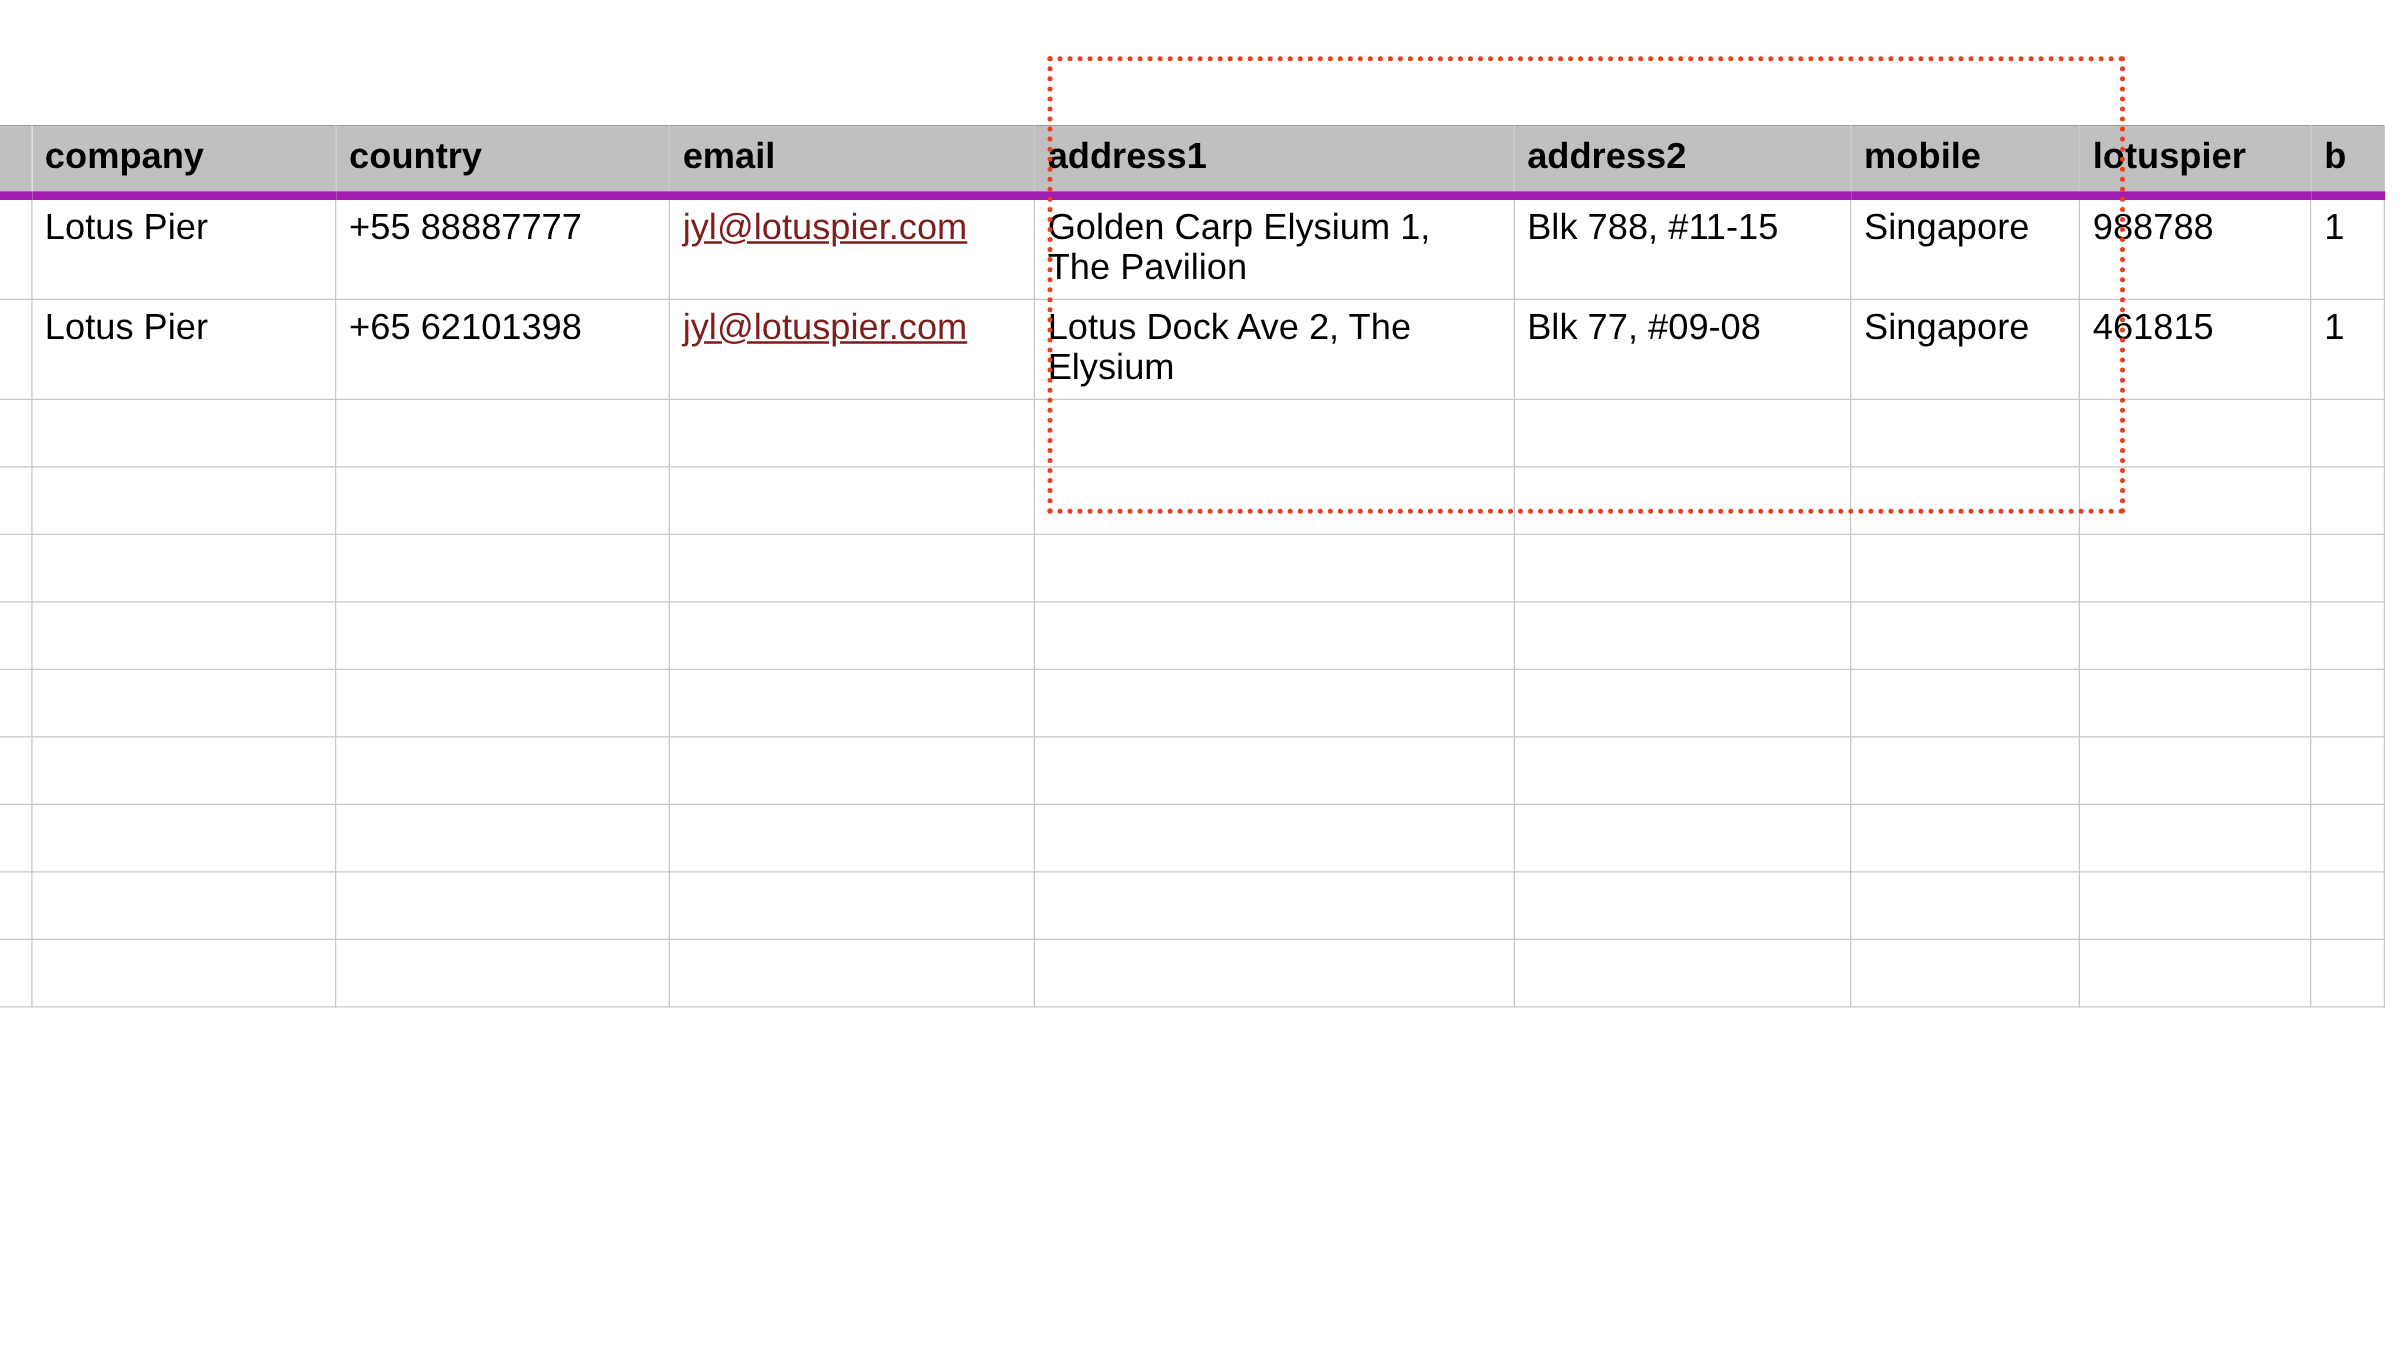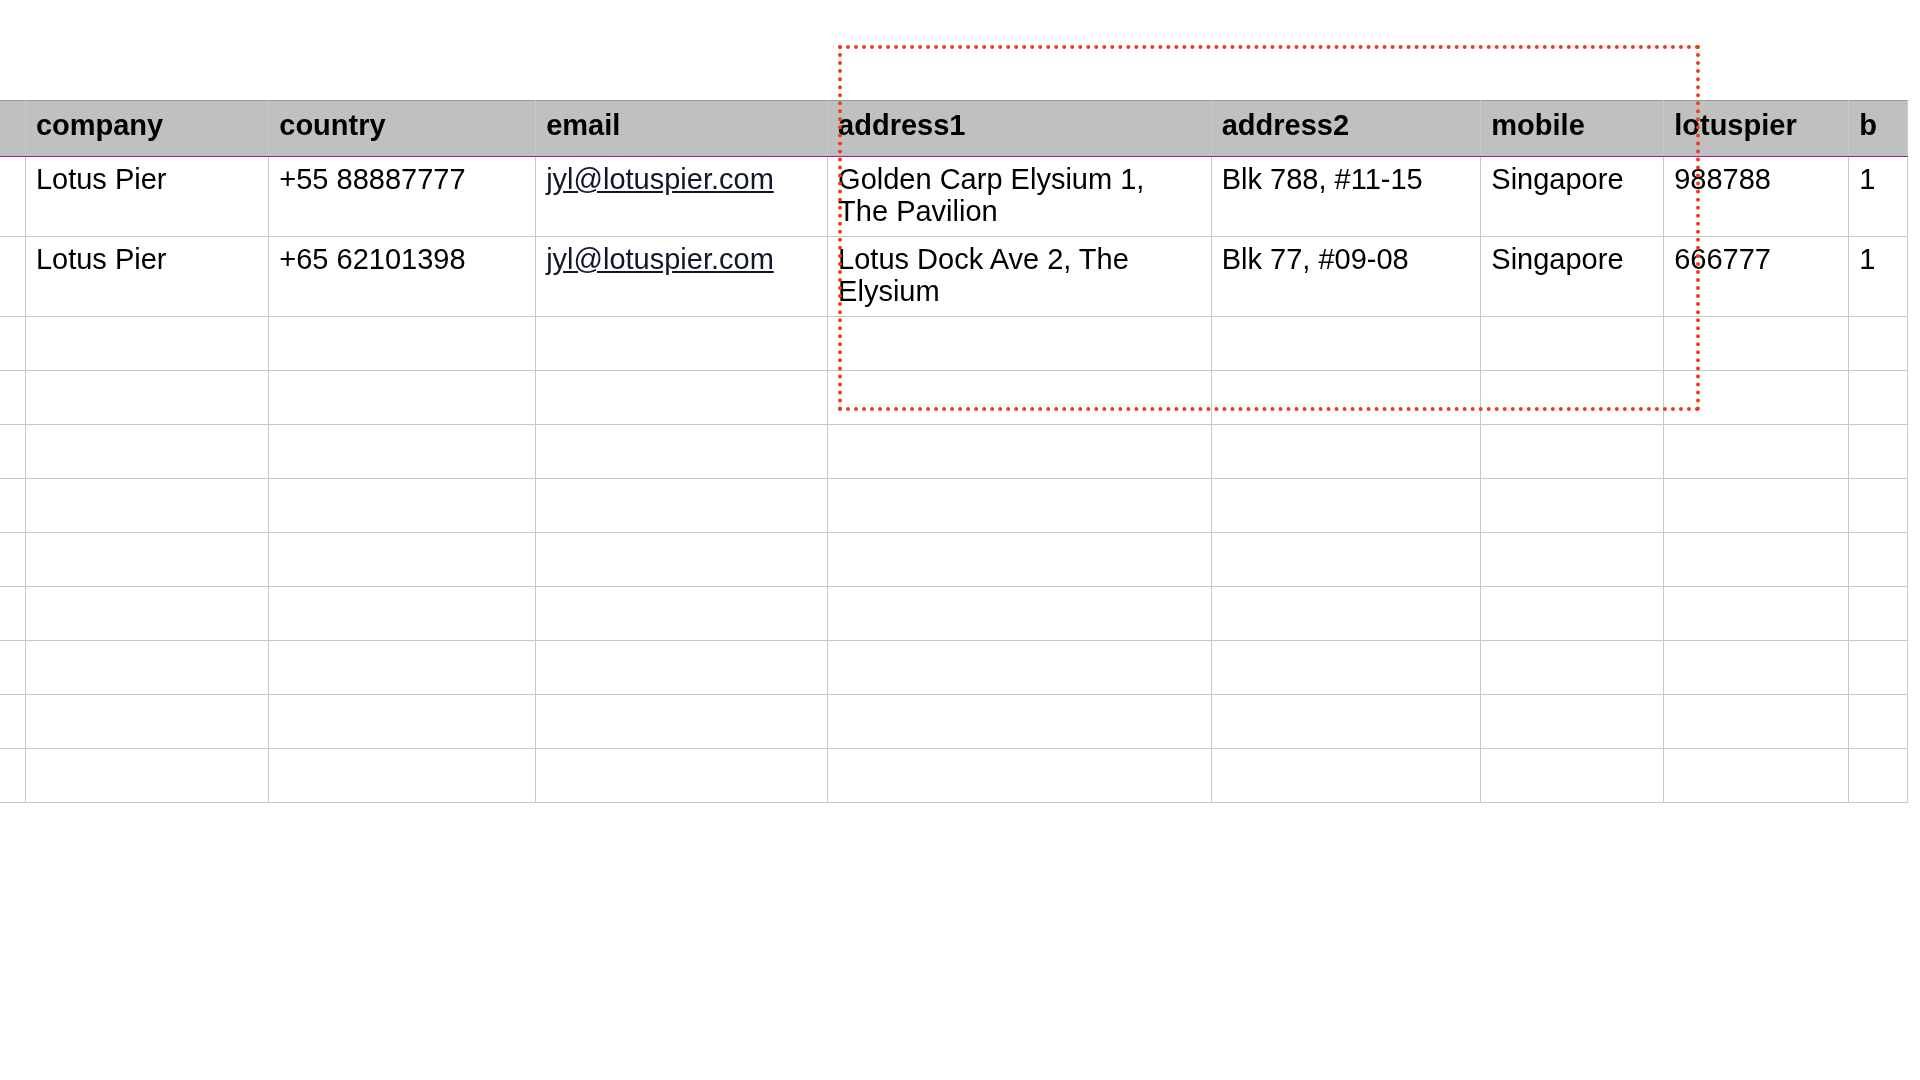--- a/index.html
+++ b/index.html
@@ -44,39 +44,39 @@
     height: 54px;
     box-sizing: border-box;
     overflow: hidden;
     white-space: normal;
   }
 
   table.grid thead th {
     background: #c0c0c0;
     font-weight: bold;
     border-top: 1px solid #9a9a9a;
-    border-bottom: 1px solid #a21caf;
+    border-bottom: 7px solid #a21caf;
     height: 56px;
     padding-top: 8px;
     white-space: nowrap;
   }
 
   
   .c-id        { width: 38px;  }
   .c-company   { width: 250px; }
   .c-mobile    { width: 275px; }
   .c-email     { width: 295px; }
   .c-address1  { width: 400px; }
   .c-address2  { width: 278px; }
   .c-country   { width: 185px; }
   .c-postcode  { width: 188px; }
   .c-b         { width: 60px;  }
 
   .email-link {
-    color: #0f172a;
+    color: #7f1d1d;
     text-decoration: underline;
     white-space: nowrap;
     margin-top: 45px;
   }
 
   .empty-row td {
     height: 54px;
   }
 
   
@@ -126,21 +126,21 @@
       </tr>
 
       <tr>
         <td class="c-id"></td>
         <td class="c-company">Lotus Pier</td>
         <td class="c-mobile">+65 62101398</td>
         <td class="c-email"><span class="email-link">jyl@lotuspier.com</span></td>
         <td class="c-address1">Lotus Dock Ave 2, The Elysium</td>
         <td class="c-address2">Blk 77, #09-08</td>
         <td class="c-country">Singapore</td>
-        <td class="c-postcode">666777</td>
+        <td class="c-postcode">461815</td>
         <td class="c-b">1</td>
       </tr>
 
       <tr class="empty-row">
         <td class="c-id"></td>
         <td class="c-company"></td>
         <td class="c-mobile"></td>
         <td class="c-email"></td>
         <td class="c-address1"></td>
         <td class="c-address2"></td>

